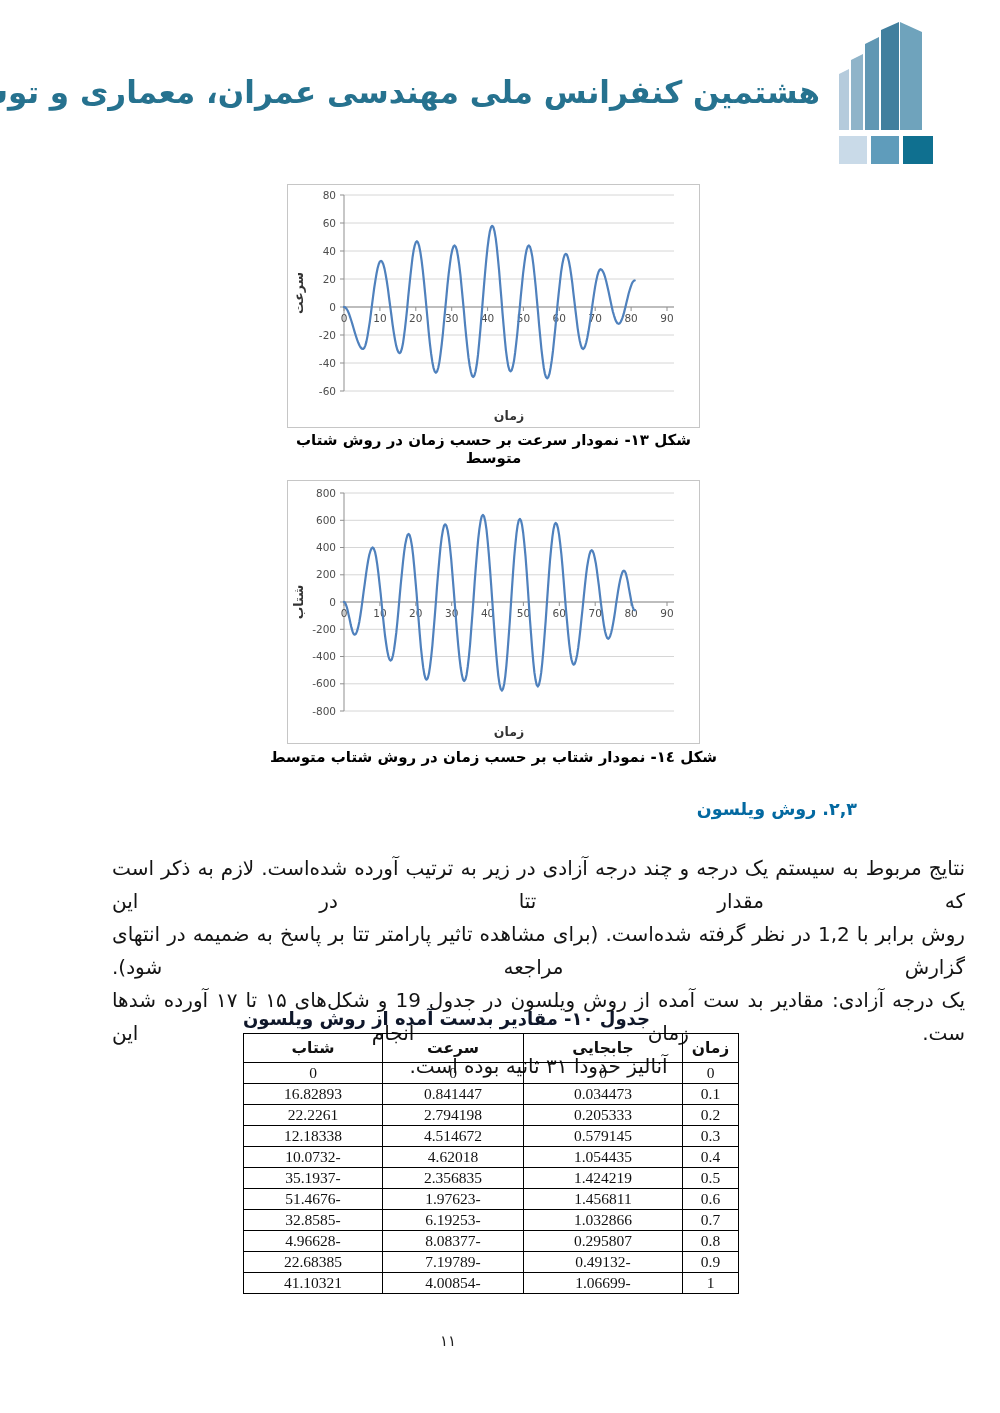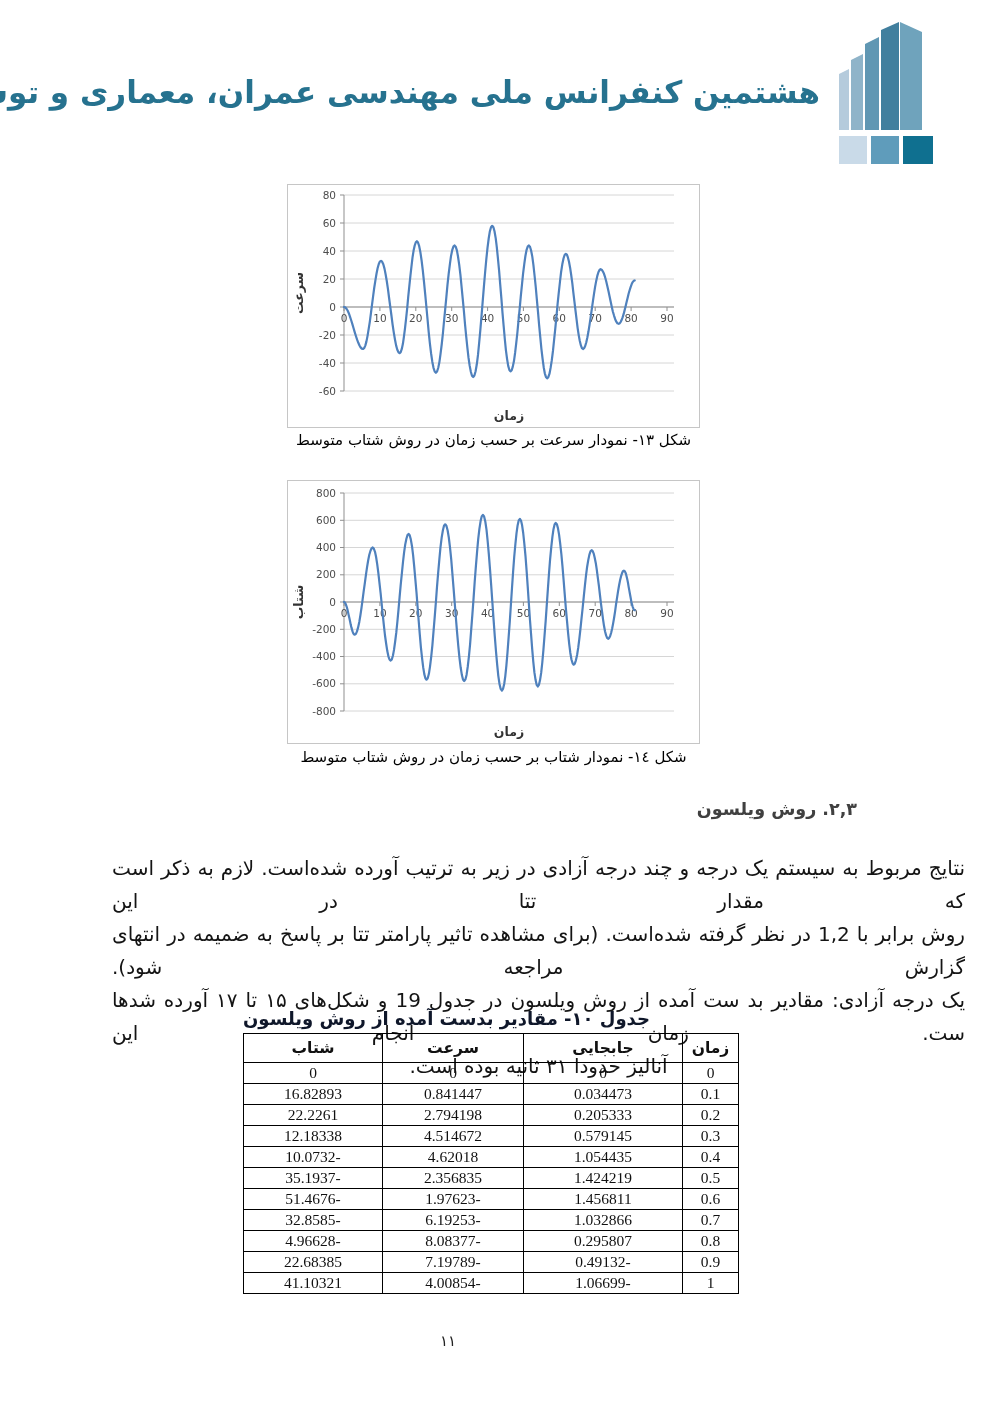--- a/index.html
+++ b/index.html
@@ -8,28 +8,28 @@
 
   
   .conf-title{position:absolute;top:74px;left:40px;width:780px;text-align:center;
               font-size:31px;font-weight:bold;color:#26728f;direction:rtl;white-space:nowrap;}
   .logo{position:absolute;left:833px;top:22px;}
 
   
   .chart-box{position:absolute;left:287px;width:413px;background:#fff;border:1px solid #c6c6c6;box-sizing:border-box;}
   #chart-box-1{top:184px;height:244px;}
   #chart-box-2{top:480px;height:264px;}
-  .fig-caption{position:absolute;left:267px;width:453px;text-align:center;font-weight:normal;
+  .fig-caption{position:absolute;left:267px;width:453px;text-align:center;font-weight:bold;
                font-size:15px;color:#000;direction:rtl;}
   #caption-1{top:431px;}
   #caption-2{top:748px;}
 
   
   .section-heading{position:absolute;top:799px;right:143px;font-size:17.5px;font-weight:bold;
-                   direction:rtl;color:#404040;}
+                   direction:rtl;color:#0369a1;}
   .body-text{position:absolute;top:852px;left:112px;width:853px;direction:rtl;
              font-size:20px;line-height:33px;color:#141414;}
   .body-text .line{text-align:justify;}
   .body-text .line.just{text-align-last:justify;}
   .body-text .line.last{text-align:center;}
 
   
   .tbl-caption{position:absolute;top:1008px;left:243px;width:495px;text-align:left;
                font-weight:bold;font-size:18px;direction:rtl;color:#0f172a;}
   .data-table{position:absolute;top:1033px;left:243px;width:495px;border-collapse:collapse;

